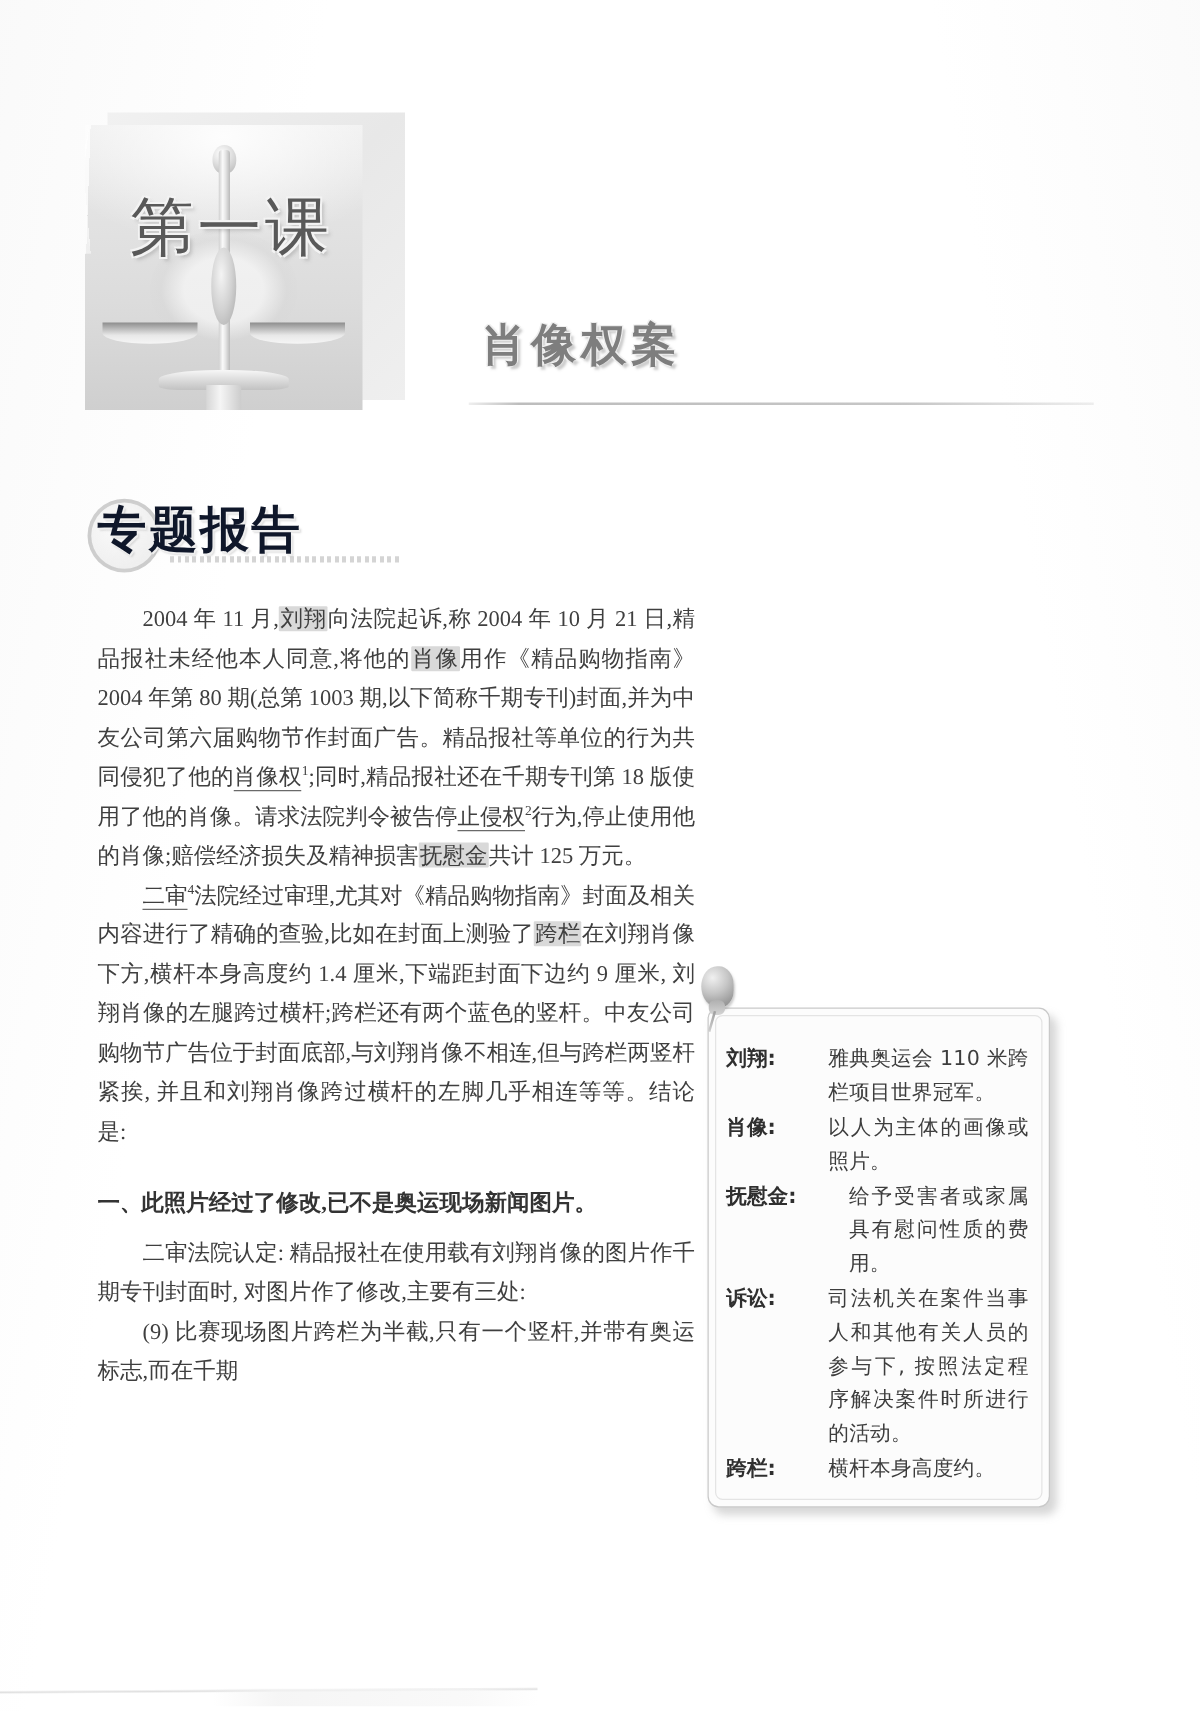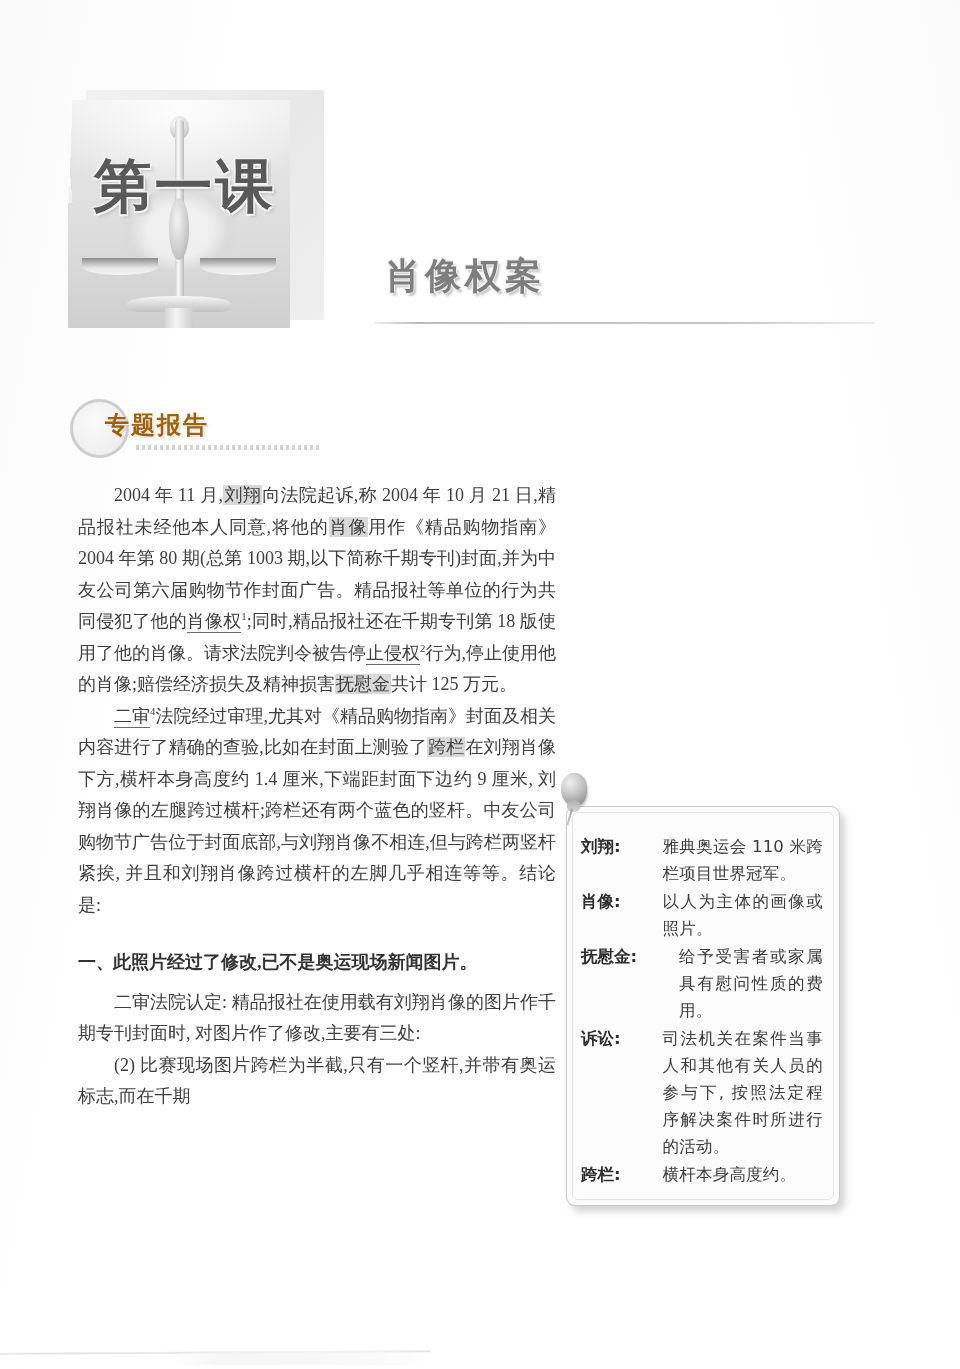--- a/index.html
+++ b/index.html
@@ -162,22 +162,22 @@
     margin-left: -14px;
     background: linear-gradient(90deg, #d6d6d6 0%, #f5f5f5 40%, #cccccc 100%);
   }
   .lesson-label {
     position: absolute;
     left: 12px;
     top: 48px;
     width: 210px;
     text-align: center;
     font-family: "DejaVu Sans", "Liberation Sans", sans-serif;
-    font-weight: 700;
-    font-size: 58px;
+    font-weight: 400;
+    font-size: 51px;
     letter-spacing: 3px;
     color: #595959;
     text-shadow:
       -1.5px -1.5px 0 #f3f3f3,
        1.5px -1.5px 0 #f3f3f3,
       -1.5px  1.5px 0 #f3f3f3,
        1.5px  1.5px 0 #f3f3f3,
        3px 3px 3px rgba(120,120,120,0.35);
   }
 
@@ -219,26 +219,25 @@
     width: 53px;
     height: 53px;
     border-radius: 50%;
     border: 3px solid rgba(176,176,176,0.55);
     background: radial-gradient(circle at 40% 35%, rgba(250,250,250,0.9) 0%, rgba(234,234,234,0.75) 70%, rgba(226,226,226,0.6) 100%);
   }
   .sh-text {
     position: relative;
     font-family: "DejaVu Sans", "Liberation Sans", sans-serif;
     font-weight: 700;
-    font-size: 24px;
+    font-size: 39px;
     letter-spacing: 2px;
-    color: #a16207;
+    color: #0f172a;
     line-height: 54px;
     text-shadow: 1px 1px 0 #efefef, 2px 2px 1.5px rgba(150,150,150,0.3);
-    margin-left: 27px;
   }
   .sh-sub {
     position: absolute;
     left: 58px;
     top: 47px;
     width: 185px;
     height: 5px;
     background: repeating-linear-gradient(90deg, rgba(170,170,170,0.5) 0 3px, rgba(255,255,255,0) 3px 6px);
   }
 
@@ -423,21 +422,21 @@
 
   <p><span class="ul">二审</span><sup>4</sup><span>法院经过审理,尤其对《精品购物指南》封面及相关内容进行了精确的查验,比如在封面上测验了</span><span class="hl">跨栏</span><span>在刘翔肖像下方,横杆本身高度约 1.4 厘米,下端距封面下边约 9 厘米, 刘翔肖像的左腿跨过横杆;跨栏还有两个蓝色的竖杆。中友公司购物节广告位于封面底部,与刘翔肖像不相连,但与跨栏两竖杆紧挨, 并且和刘翔肖像跨过横杆的左脚几乎相连等等。结论是:</span></p>
 
   <p class="noindent" style="margin-top:26px;">
     <span class="clause"><span class="marker">一、</span><span>此照片经过了修改,已不是奥运现场新闻图片。</span></span>
   </p>
 
   <p style="margin-top:8px;">二审法院认定: 精品报社在使用载有刘翔肖像的图片作千期专刊封面时, 对图片作了修改,主要有三处:</p>
 
 
-  <p>(2) 比赛现场图片跨栏为半截,只有一个竖杆,并带有奥运标志,而在千期</p>
+  <p>(9) 比赛现场图片跨栏为半截,只有一个竖杆,并带有奥运标志,而在千期</p>
 </div>
 
 <div class="note-card">
   <div class="note-inner-edge"></div>
 
   <div class="pushpin">
     <div class="pin-head"></div>
     <div class="pin-neck"></div>
     <div class="pin-needle"></div>
   </div>

